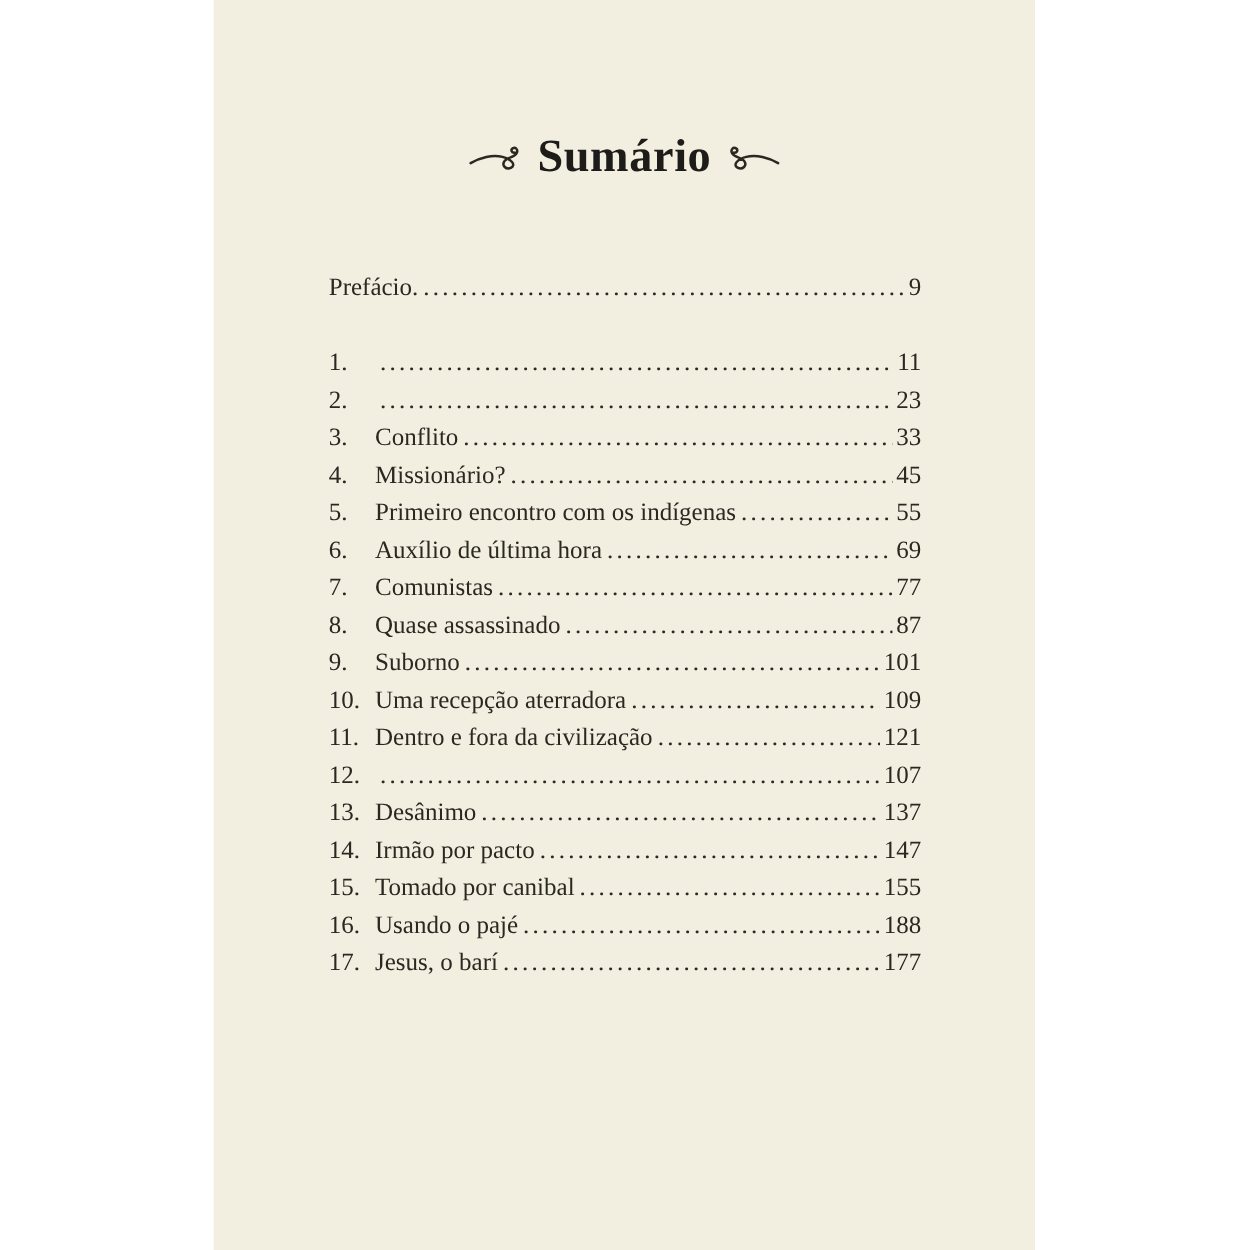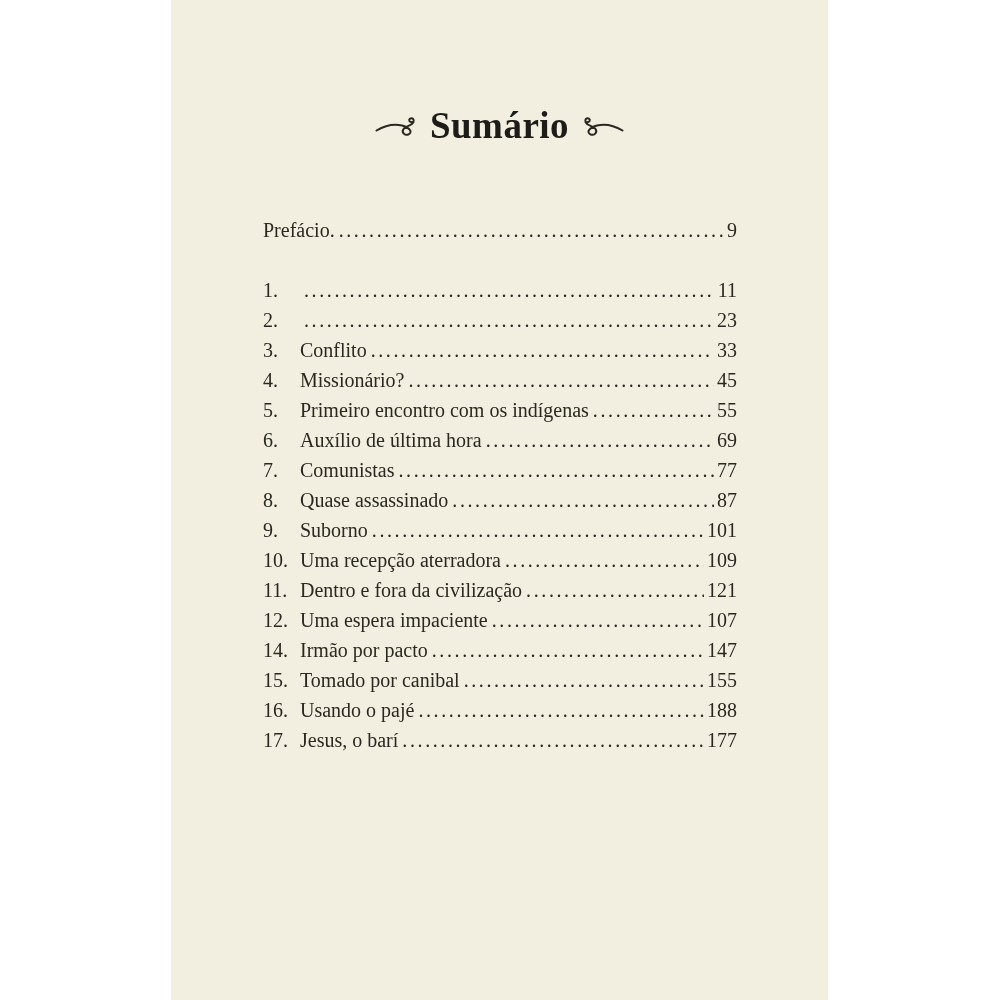--- a/index.html
+++ b/index.html
@@ -177,25 +177,30 @@
 
       <div class="toc-row">
         <span class="entry-num">11.</span>
         <span class="entry-title">Dentro e fora da civilização</span>
         <span class="leader"></span>
         <span class="entry-page">121</span>
       </div>
 
       <div class="toc-row">
         <span class="entry-num">12.</span>
-        <span class="entry-title">Uma espera impaciente</span>
         <span class="leader"></span>
         <span class="entry-page">107</span>
       </div>
 
+      <div class="toc-row">
+        <span class="entry-num">13.</span>
+        <span class="entry-title">Desânimo</span>
+        <span class="leader"></span>
+        <span class="entry-page">137</span>
+      </div>
 
       <div class="toc-row">
         <span class="entry-num">14.</span>
         <span class="entry-title">Irmão por pacto</span>
         <span class="leader"></span>
         <span class="entry-page">147</span>
       </div>
 
       <div class="toc-row">
         <span class="entry-num">15.</span>

